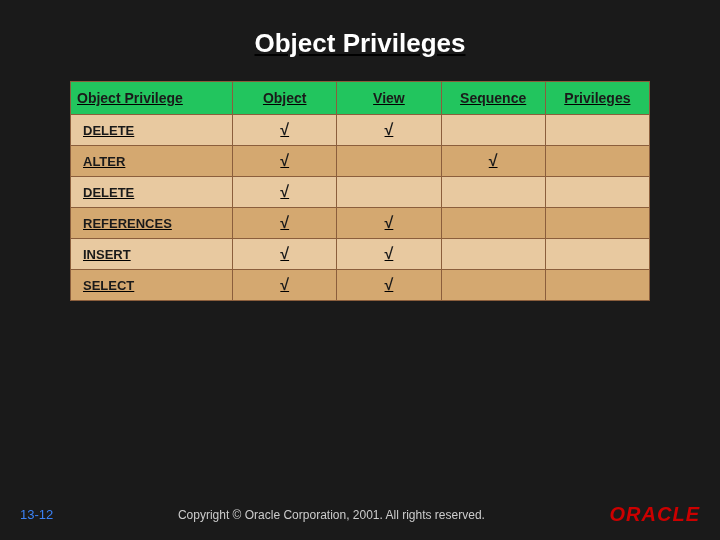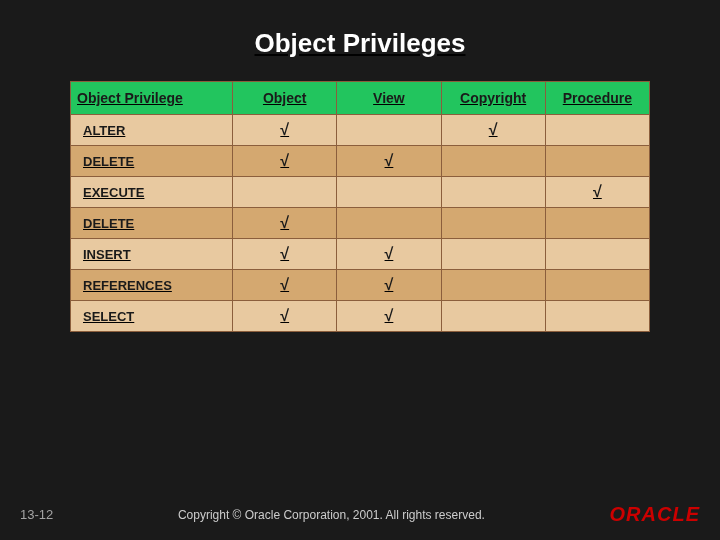--- a/index.html
+++ b/index.html
@@ -73,21 +73,21 @@
       position: absolute;
       bottom: 14px;
       left: 0;
       right: 0;
       display: flex;
       justify-content: space-between;
       align-items: center;
       padding: 0 20px;
     }
     .footer-slide-num {
-      color: #a3a3a3;
+      color: #3b82f6;
       font-size: 13px;
     }
     .footer-copyright {
       color: #cccccc;
       font-size: 12px;
     }
     .oracle-logo {
       display: flex;
       align-items: center;
       text-align: right;
@@ -104,62 +104,55 @@
 <body>
 
 <div class="slide">
   <div class="title">Object Privileges</div>
   <table>
     <thead>
       <tr>
         <th>Object Privilege</th>
         <th>Object</th>
         <th>View</th>
-        <th>Copyright</th>
-        <th>Procedure</th>
+        <th>Sequence</th>
+        <th>Privileges</th>
       </tr>
     </thead>
     <tbody id="table-body">
     <tr>
+          <td>DELETE</td>
+          <td>√</td>
+          <td>√</td>
+          <td></td>
+          <td></td>
+        </tr>
+        <tr>
           <td>ALTER</td>
           <td>√</td>
           <td></td>
           <td>√</td>
           <td></td>
         </tr>
         <tr>
           <td>DELETE</td>
           <td>√</td>
-          <td>√</td>
-          <td></td>
-          <td></td>
-        </tr>
-        <tr>
-          <td>EXECUTE</td>
-          <td></td>
-          <td></td>
-          <td></td>
-          <td>√</td>
-        </tr>
-        <tr>
-          <td>DELETE</td>
-          <td>√</td>
           <td></td>
           <td></td>
           <td></td>
         </tr>
         <tr>
-          <td>INSERT</td>
+          <td>REFERENCES</td>
           <td>√</td>
           <td>√</td>
           <td></td>
           <td></td>
         </tr>
         <tr>
-          <td>REFERENCES</td>
+          <td>INSERT</td>
           <td>√</td>
           <td>√</td>
           <td></td>
           <td></td>
         </tr>
         <tr>
           <td>SELECT</td>
           <td>√</td>
           <td>√</td>
           <td></td>

